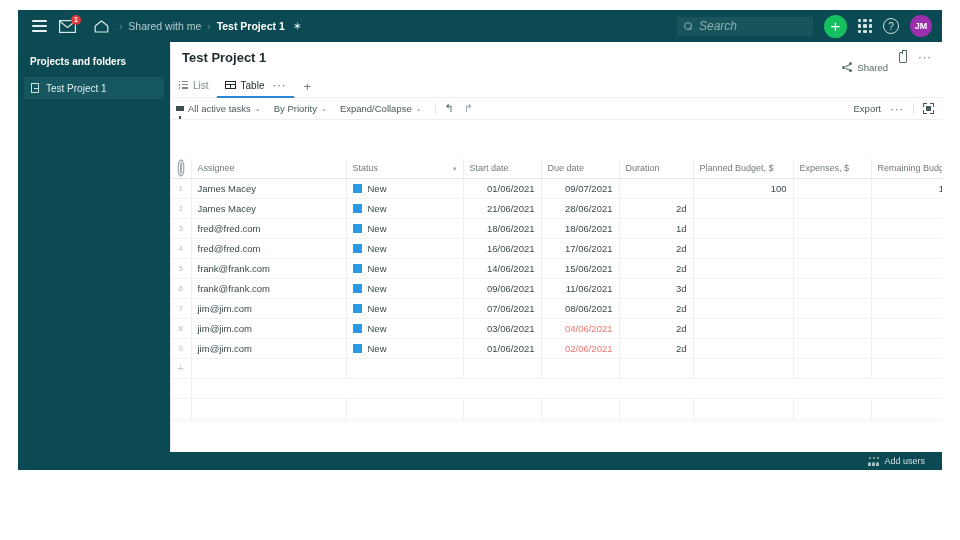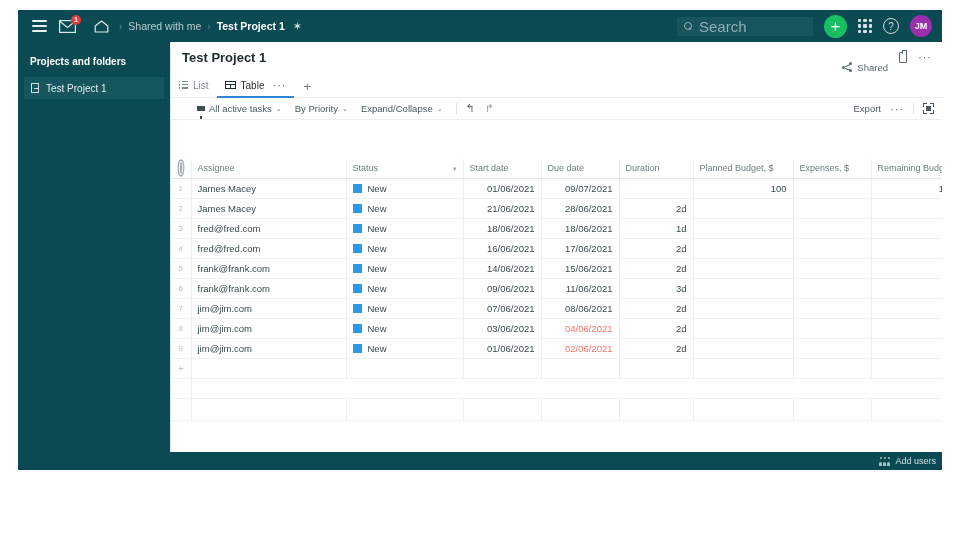--- a/index.html
+++ b/index.html
@@ -63,21 +63,21 @@
   .search-box .mag { width: 9px; height: 9px; position: relative; flex: none; }
   .search-box .mag::before {
     content: ""; position: absolute; left: 0; top: 0;
     width: 6px; height: 6px; border: 1.2px solid #8fb0b4; border-radius: 50%;
   }
   .search-box .mag::after {
     content: ""; position: absolute; left: 5.4px; top: 5.4px;
     width: 3.4px; height: 1.2px; background: #8fb0b4;
     transform: rotate(45deg); transform-origin: left center;
   }
-  .search-ph { color: #8fb0b4; font-size: 15px; }
+  .search-ph { color: #8fb0b4; font-size: 12px; font-style: italic; }
   .plus-btn {
     width: 23px; height: 23px; border-radius: 50%;
     background: #16c060; color: #fff;
     display: flex; align-items: center; justify-content: center;
     font-size: 17px; line-height: 1; font-weight: 300;
   }
   .waffle { width: 14px; height: 14px; display: grid;
     grid-template-columns: repeat(3,1fr); grid-template-rows: repeat(3,1fr);
     gap: 2px; }
   .waffle span { background: #d3e3e5; border-radius: 1px; }
@@ -186,21 +186,21 @@
     width: 11px; height: 8px; border: 1.1px solid currentColor; flex: none;
     position: relative;
   }
   .table-ico::before { content:""; position:absolute; left:0; right:0; top:2px; height:1px; background: currentColor; }
   .table-ico::after { content:""; position:absolute; top:2px; bottom:0; left:4px; width:1px; background: currentColor; }
   .tab-plus { font-size: 13px; color: #6b7a7d; padding: 0 9px; margin-bottom: 3px; }
 
   
   .toolbar {
     height: 22px; display: flex; align-items: center;
-    padding-left: 26px; padding-right: 8px;
+    padding-left: 5px; padding-right: 8px;
     font-size: 9.5px; color: #4a5a5d;
     border-bottom: 1px solid #eceeef;
   }
   .tb-item { display: flex; align-items: center; gap: 4px; margin-right: 13px; white-space: nowrap; }
   .funnel {
     width: 0; height: 0; border-left: 4px solid #3d4d50; border-right: 4px solid #3d4d50;
     border-top: 5px solid #3d4d50; position: relative; flex: none;
   }
   .funnel::after {
     content: ""; position: absolute; left: -0.8px; top: 5px;
@@ -290,21 +290,21 @@
     position: absolute; left: 185px; top: 1px;
     width: 580px; height: 7px; background: #c4cacc; border-radius: 1px;
   }
 
   
   .footer {
     position: absolute; left: 18px; top: 452px;
     width: 924px; height: 18px;
     background: #0b4a52;
     display: flex; align-items: center; justify-content: flex-end;
-    padding-right: 6px; gap: 5px;
+    padding-right: 17px; gap: 5px;
     overflow: hidden;
   }
   .footer .people {
     width: 11px; height: 9px; position: relative; flex: none;
   }
   .footer .people i {
     position: absolute; bottom: 0; width: 3px; height: 4px;
     background: #9fc3c1; border-radius: 1.5px 1.5px 0 0;
   }
   .footer .people i:nth-child(1){ left:0 } .footer .people i:nth-child(2){ left:4px }

